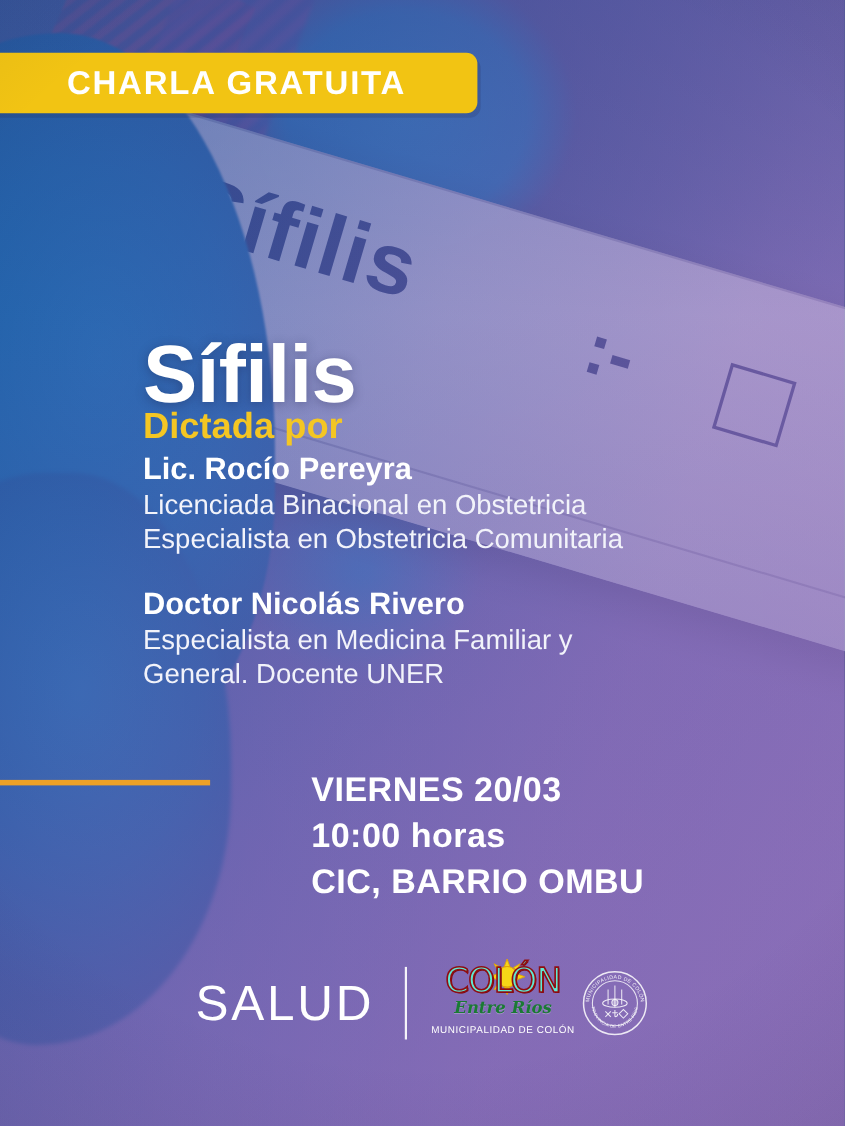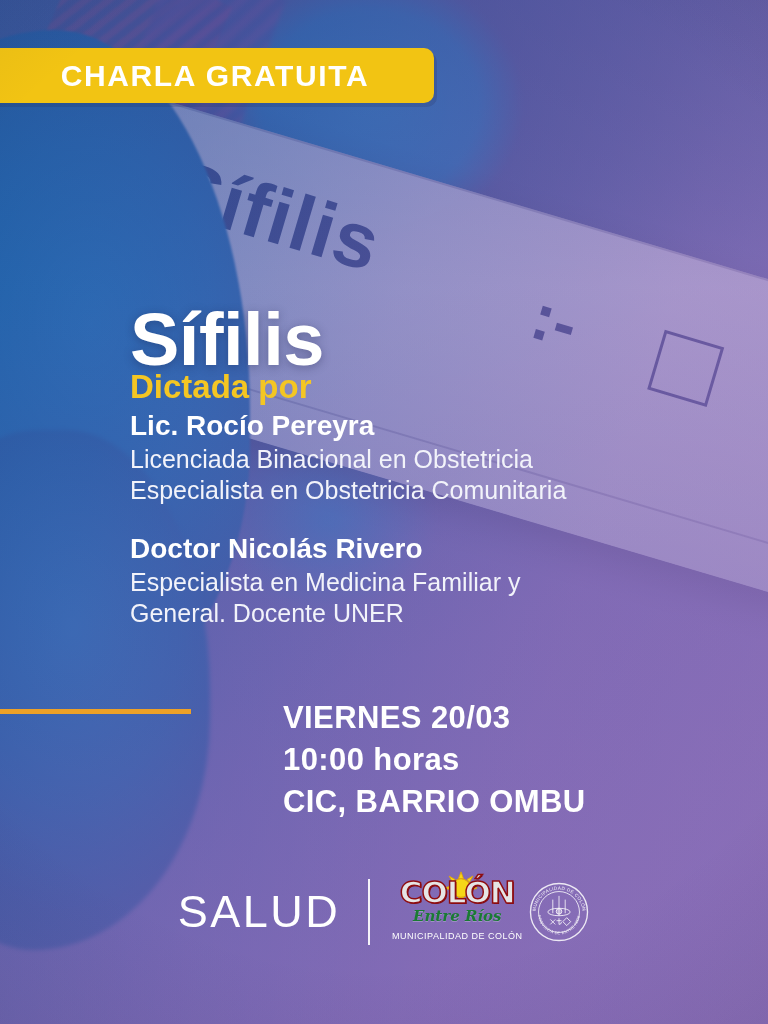--- a/index.html
+++ b/index.html
@@ -220,22 +220,22 @@
     background:rgba(255,255,255,.92);
     margin:0 28px;
   }
   .colon-logo{
     position:relative;
     width:118px;height:70px;
     display:flex;flex-direction:column;align-items:center;justify-content:flex-start;
   }
   .colon-word{
     position:relative;
-    font-size:31px;font-weight:bold;
-    color:#e5e5e5;
+    font-size:31px;font-weight:normal;
+    color:#5eead4;
     letter-spacing:-1px;
     line-height:1;
     -webkit-text-stroke:1.5px #8f0d10;
     text-shadow:1px 1px 0 #7d0b0e;
     font-family:"DejaVu Sans", sans-serif;
     z-index:2;
   }
   .sun{
     position:absolute;left:46px;top:-6px;
     width:34px;height:34px;

